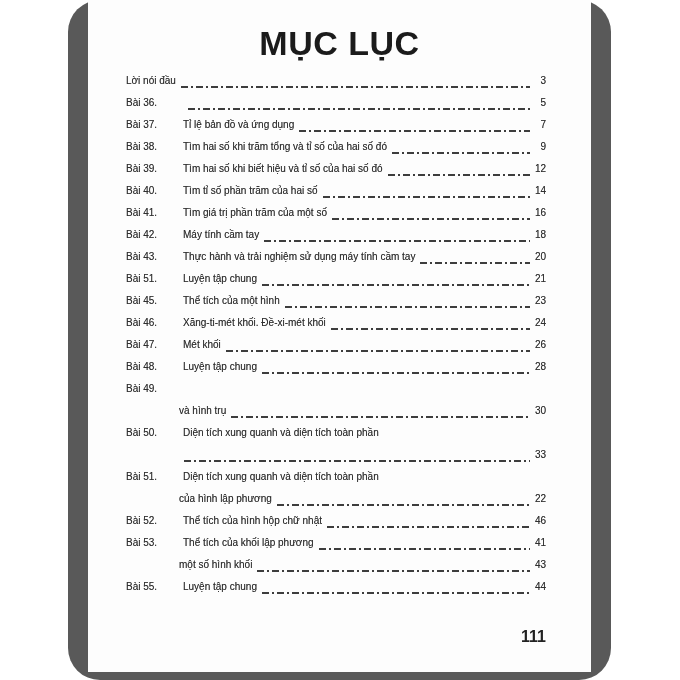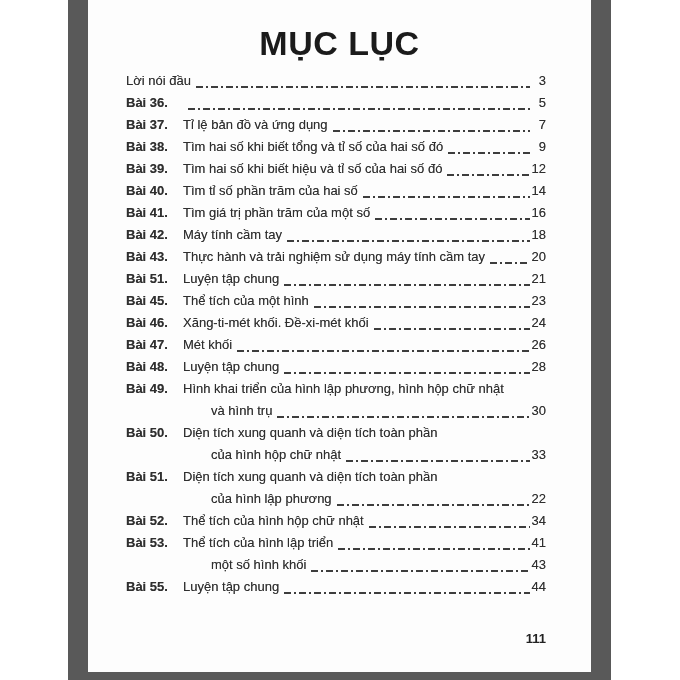--- a/index.html
+++ b/index.html
@@ -15,20 +15,21 @@
     font-family: "Liberation Sans", sans-serif;
   }
   
   .photo {
     position: absolute;
     left: 68px;
     top: 0;
     width: 543px;
     height: 680px;
     background: #595959;
+    border-radius: 32px;
   }
   
   .page {
     position: absolute;
     left: 20px;
     right: 20px;
     top: 0;
     bottom: 8px;
     background: #fdfdfd;
     box-shadow: inset 0 0 2px rgba(255,255,255,0.8);
@@ -39,42 +40,42 @@
     font-size: 34px;
     line-height: 36px;
     font-weight: bold;
     letter-spacing: 0.5px;
     color: #1b1b1b;
   }
   .toc {
     margin-top: 9px;
     padding: 0 45px 0 38px;
     color: #2f2f2f;
-    font-size: 13px;
+    font-size: 10px;
   }
   .toc-entry { }
   .line {
     display: flex;
     align-items: baseline;
     height: 22px;
     line-height: 22px;
     white-space: nowrap;
   }
   .lbl {
     flex: none;
     width: 57px;
   }
   .line2 {
-    margin-left: 85px;
+    margin-left: 53px;
   }
   .ttl {
     flex: none;
     text-shadow: 0 0 0.5px rgba(40,40,40,0.55);
   }
-  .lbl { text-shadow: 0 0 0.5px rgba(40,40,40,0.55); font-weight: bold; }
+  .lbl { text-shadow: 0 0 0.5px rgba(40,40,40,0.55); }
   .leader {
     flex: 1 1 auto;
     min-width: 12px;
     height: 2px;
     align-self: flex-end;
     margin: 0 2px 4px 5px;
     background: repeating-linear-gradient(
       to right,
       #3d3d3d 0 7px,
       transparent 7px 10px,
@@ -85,21 +86,21 @@
   .pg {
     flex: none;
     min-width: 14px;
     text-align: right;
     text-shadow: 0 0 0.5px rgba(40,40,40,0.55);
   }
   .footer-page {
     position: absolute;
     right: 45px;
     bottom: 26px;
-    font-size: 13px;
+    font-size: 16px;
     font-weight: bold;
     color: #222222;
   }
 </style>
 </head>
 <body>
 
 <div class="photo">
   <div class="page">
     <h1 class="toc-title">MỤC LỤC</h1>
@@ -122,21 +123,21 @@
           <div class="line">
             <span class="lbl">Bài 37.</span>
             <span class="ttl">Tỉ lệ bản đồ và ứng dụng</span>
             <span class="leader"></span>
             <span class="pg">7</span>
           </div>
         </div>
         <div class="toc-entry">
           <div class="line">
             <span class="lbl">Bài 38.</span>
-            <span class="ttl">Tìm hai số khi biết tổng và tỉ số của hai số đó</span>
+            <span class="ttl">Tìm hai số khi trăm tổng và tỉ số của hai số đó</span>
             <span class="leader"></span>
             <span class="pg">9</span>
           </div>
         </div>
         <div class="toc-entry">
           <div class="line">
             <span class="lbl">Bài 39.</span>
             <span class="ttl">Tìm hai số khi biết hiệu và tỉ số của hai số đó</span>
             <span class="leader"></span>
             <span class="pg">12</span>
@@ -210,62 +211,60 @@
           <div class="line">
             <span class="lbl">Bài 48.</span>
             <span class="ttl">Luyện tập chung</span>
             <span class="leader"></span>
             <span class="pg">28</span>
           </div>
         </div>
         <div class="toc-entry">
           <div class="line">
             <span class="lbl">Bài 49.</span>
-            <span class="ttl">Hình khai triển của hình lập phương, hình hộp chữ nhật</span>
           </div>
           <div class="line line2">
             <span class="ttl">và hình trụ</span>
             <span class="leader"></span>
             <span class="pg">30</span>
           </div>
         </div>
         <div class="toc-entry">
           <div class="line">
             <span class="lbl">Bài 50.</span>
             <span class="ttl">Diện tích xung quanh và diện tích toàn phần</span>
           </div>
           <div class="line line2">
-            <span class="ttl">của hình hộp chữ nhật</span>
             <span class="leader"></span>
             <span class="pg">33</span>
           </div>
         </div>
         <div class="toc-entry">
           <div class="line">
             <span class="lbl">Bài 51.</span>
             <span class="ttl">Diện tích xung quanh và diện tích toàn phần</span>
           </div>
           <div class="line line2">
             <span class="ttl">của hình lập phương</span>
             <span class="leader"></span>
             <span class="pg">22</span>
           </div>
         </div>
         <div class="toc-entry">
           <div class="line">
             <span class="lbl">Bài 52.</span>
             <span class="ttl">Thể tích của hình hộp chữ nhật</span>
             <span class="leader"></span>
-            <span class="pg">34</span>
+            <span class="pg">46</span>
           </div>
         </div>
         <div class="toc-entry">
           <div class="line">
             <span class="lbl">Bài 53.</span>
-            <span class="ttl">Thể tích của hình lập triển</span>
+            <span class="ttl">Thể tích của khối lập phương</span>
             <span class="leader"></span>
             <span class="pg">41</span>
           </div>
         </div>
         <div class="toc-entry">
           <div class="line line2">
             <span class="ttl">một số hình khối</span>
             <span class="leader"></span>
             <span class="pg">43</span>
           </div>

